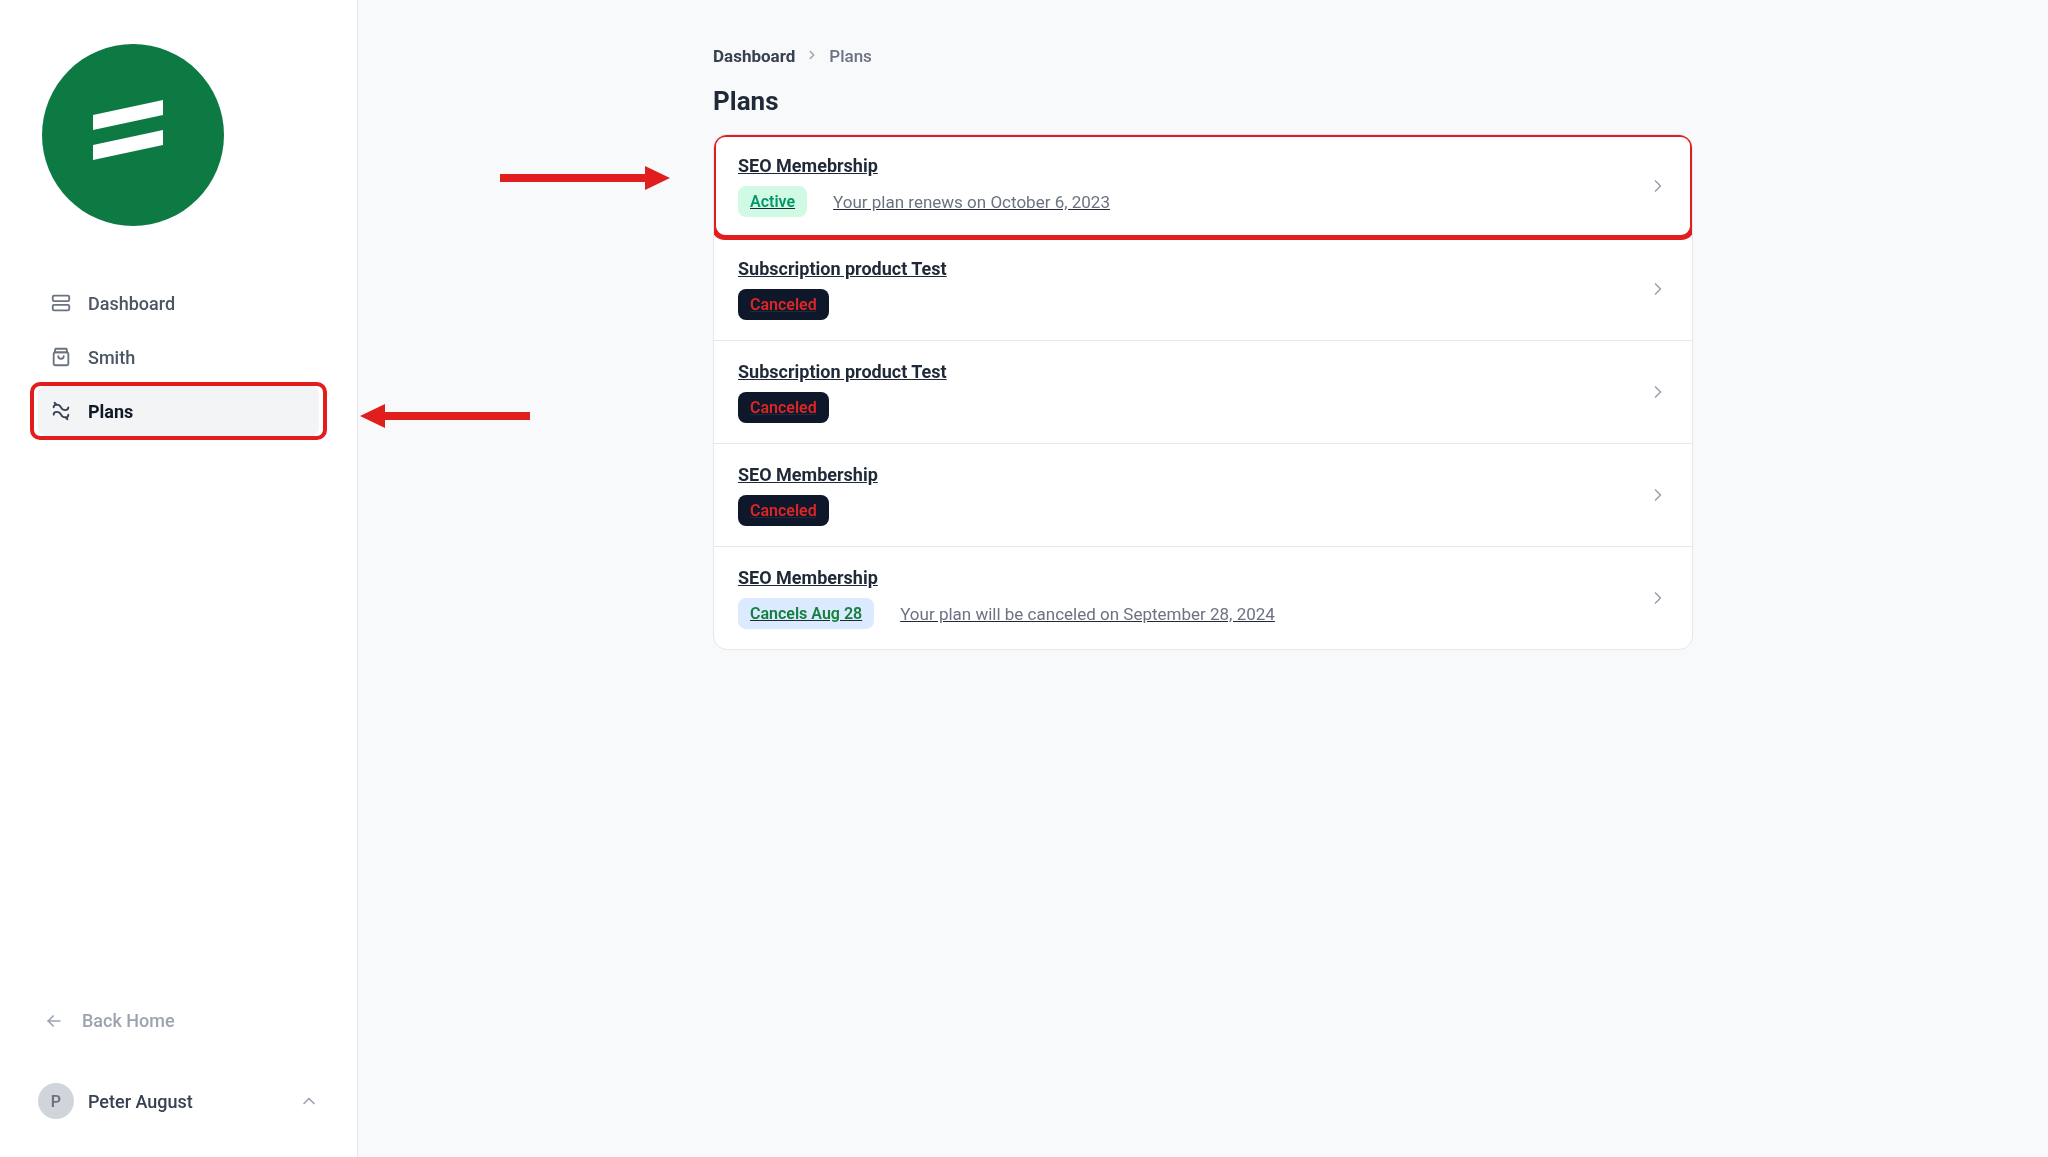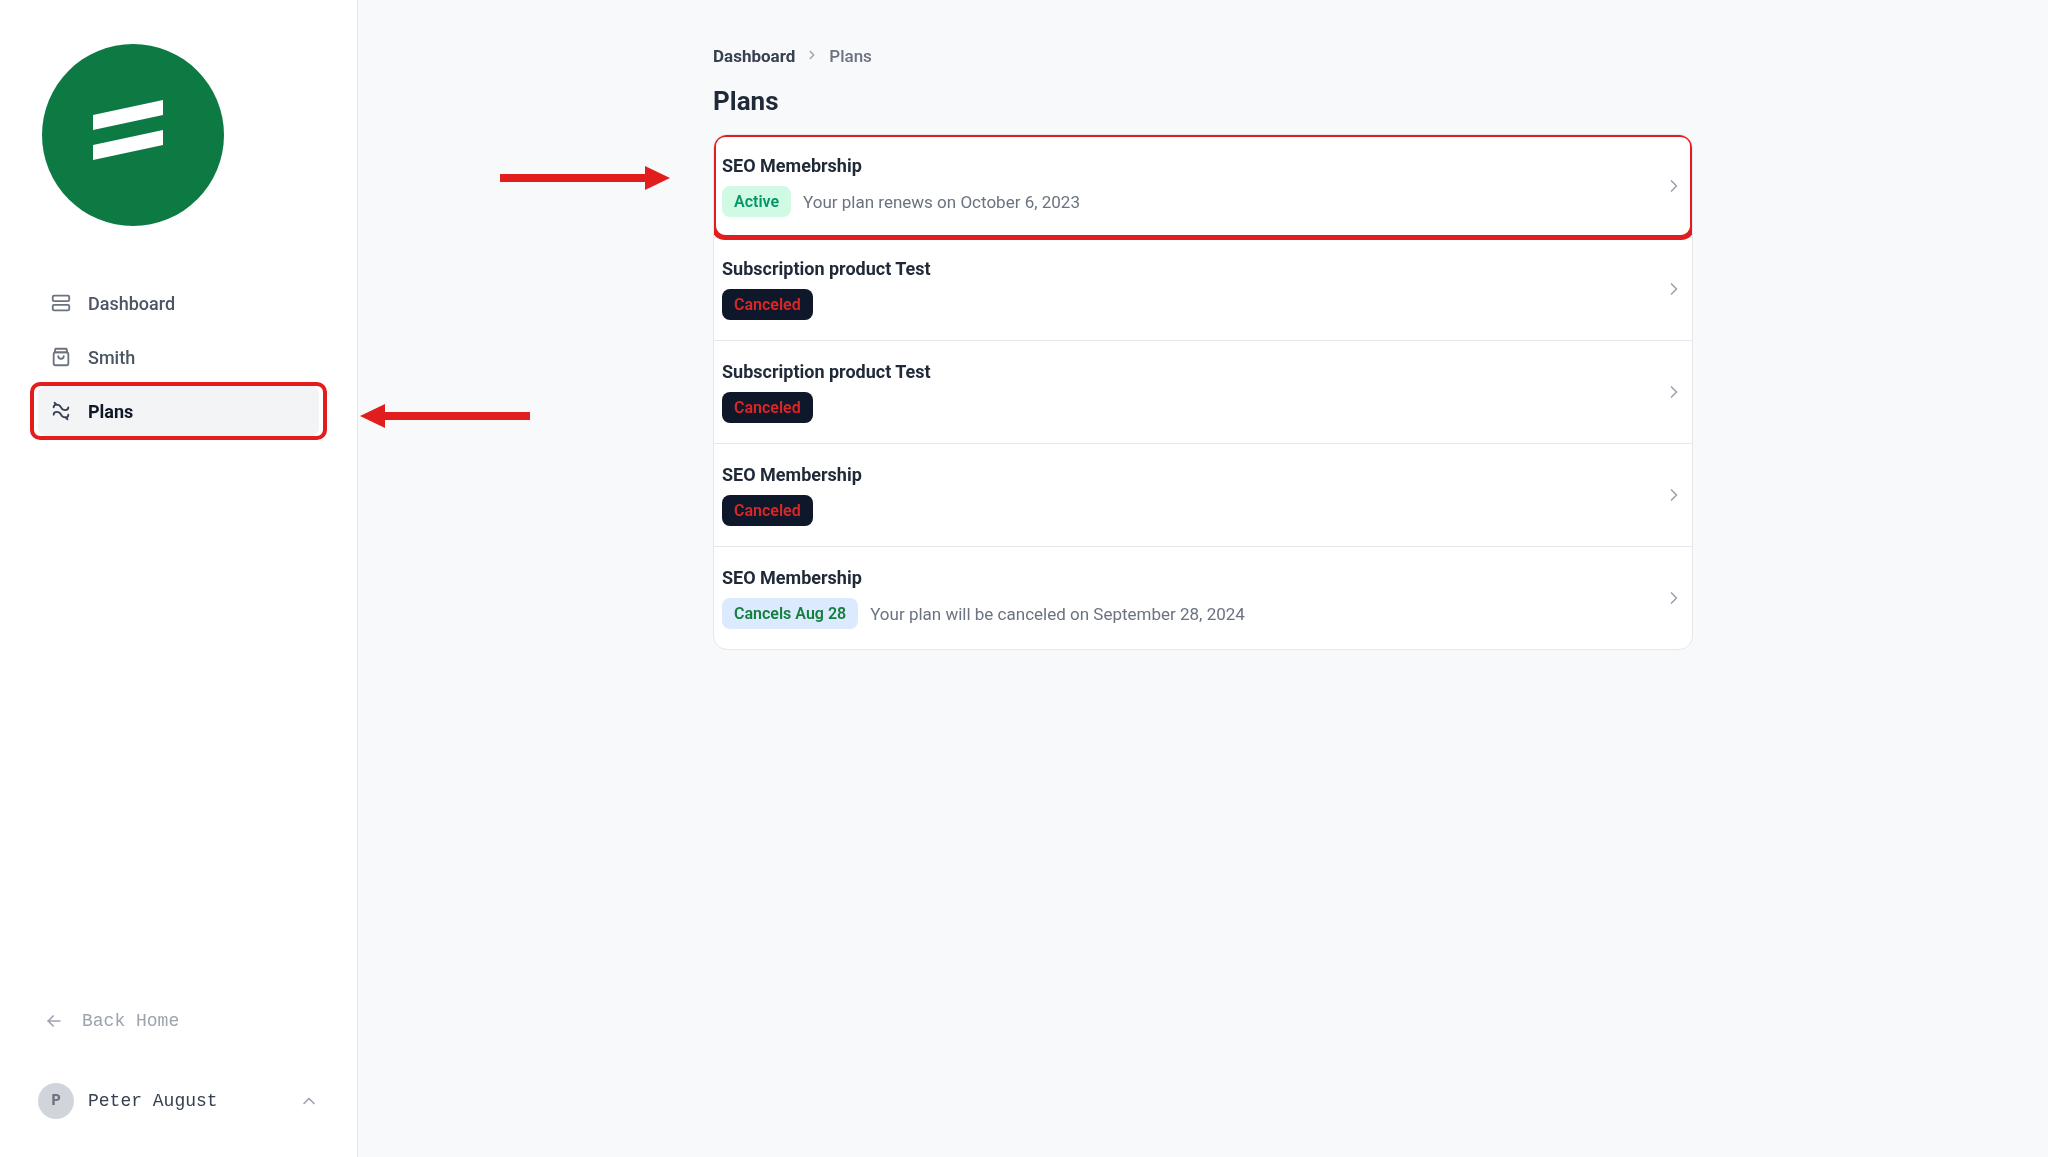--- a/index.html
+++ b/index.html
@@ -69,21 +69,20 @@
       left: -8px; right: -8px; top: -4px; bottom: -4px;
       border: 4px solid #e11d1d;
       border-radius: 10px;
       pointer-events: none;
     }
     .sidebar-footer {
       margin-top: auto;
       display: flex;
       flex-direction: column;
       gap: 40px;
-      font-family: Liberation Mono, monospace;
     }
     .back-home {
       display: flex;
       align-items: center;
       gap: 18px;
       color: #9ca3af;
       font-size: 18px;
       font-weight: 500;
       cursor: pointer;
       padding: 6px 6px;
@@ -127,29 +126,30 @@
 
     .card {
       background: #fff;
       border: 1px solid #e5e7eb;
       border-radius: 14px;
       overflow: hidden;
     }
     .row {
       display: flex;
       align-items: center;
-      padding: 20px 8px;
+      padding: 20px 24px;
       border-bottom: 1px solid #e5e7eb;
       cursor: pointer;
       position: relative;
+      text-decoration: underline;
     }
     .row:last-child { border-bottom: none; }
     .row-main { flex: 1; display: flex; flex-direction: column; gap: 10px; }
     .row-title { font-size: 18px; font-weight: 700; color: #1f2937; }
-    .row-sub { display: flex; align-items: center; gap: 12px; }
+    .row-sub { display: flex; align-items: center; gap: 26px; }
     .row-note { color: #6b7280; font-size: 17px; }
     .chev-right { width: 20px; height: 20px; color: #9ca3af; flex-shrink: 0; }
 
     .badge { padding: 6px 12px; border-radius: 8px; font-size: 16px; font-weight: 600; display: inline-flex; }
     .badge.active { background: #d1fae5; color: #059669; }
     .badge.canceled { background: #0f172a; color: #dc2626; }
     .badge.scheduled { background: #dbeafe; color: #15803d; }
 
     .highlight-row::after {
       content: "";

